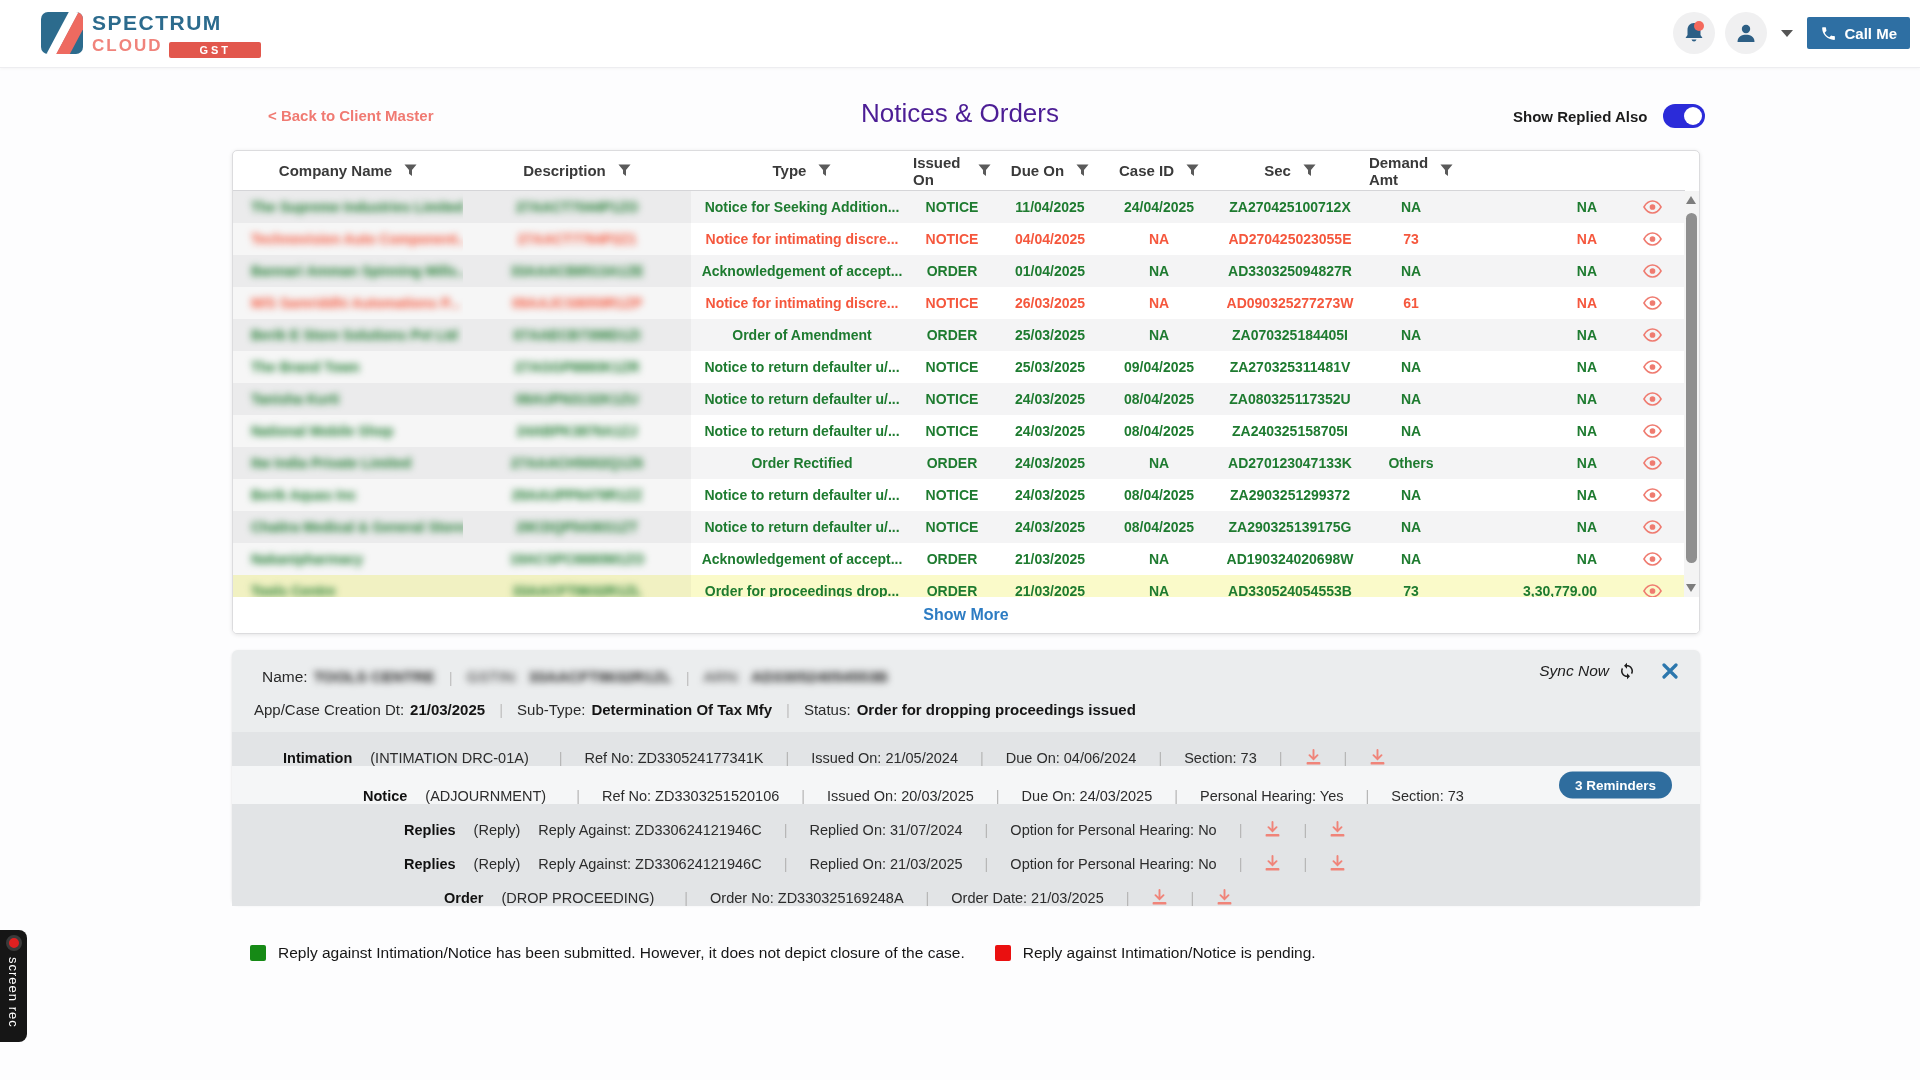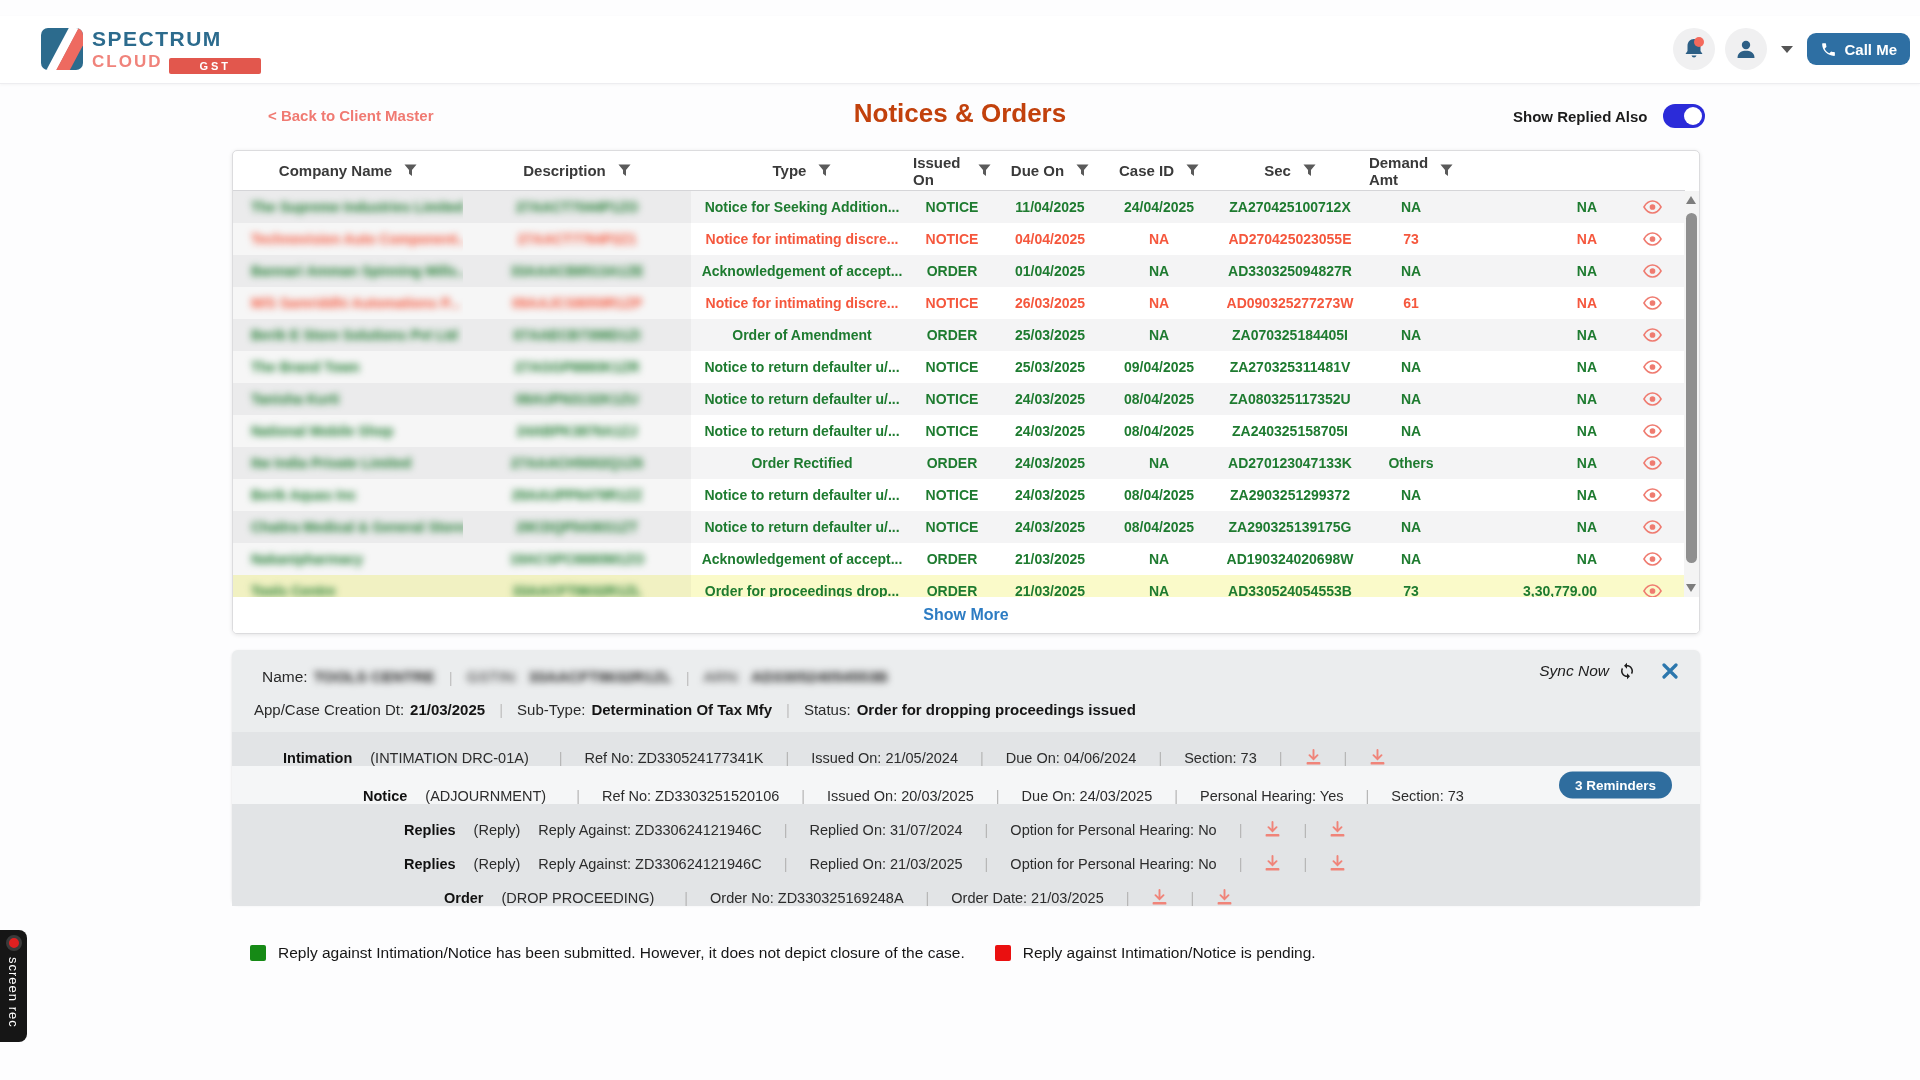--- a/index.html
+++ b/index.html
@@ -1,46 +1,46 @@
 <!DOCTYPE html>
 <html><head>
 <meta charset="utf-8">
 <style>
   * { margin:0; padding:0; box-sizing:border-box; }
   html,body { width:1920px; height:1080px; overflow:hidden; background:#fff;
     font-family:"Liberation Sans", sans-serif; color:#2e2e2e; }
   .stage { position:relative; width:1920px; height:1080px; background:#fdfdfe; }
 
   
-  .topbar { position:absolute; left:0; top:16px; width:1920px; height:68px; background:#fff;
+  .topbar { position:absolute; left:0; top:0; width:1920px; height:68px; background:#fff;
     border-bottom:1px solid #ededf0; box-shadow:0 1px 3px rgba(0,0,0,.04); }
   .logo { position:absolute; left:41px; top:12px; display:flex; gap:9px; cursor:pointer; }
   .logo-mark { width:42px; height:42px; border-radius:7px; background:#2c6b8d; position:relative; overflow:hidden; }
   .logo-mark .stripe-w { position:absolute; left:14px; top:-8px; width:9px; height:70px; background:#fff; transform:rotate(28deg); }
   .logo-mark .stripe-c { position:absolute; left:24px; top:-8px; width:12px; height:70px; background:#ee6a60; transform:rotate(28deg); }
   .logo-text { display:flex; flex-direction:column; justify-content:center; }
   .logo-line1 { font-size:21px; font-weight:bold; letter-spacing:1.5px; color:#2c6b8d; line-height:22px; }
   .logo-line2 { display:flex; align-items:center; gap:7px; }
   .logo-cloud { font-size:17px; font-weight:bold; letter-spacing:2px; color:#f0837b; line-height:18px; }
   .logo-gst { background:#e2574d; color:#fff; font-size:11px; font-weight:bold; letter-spacing:3px;
     padding:2px 30px; border-radius:2px;margin-top:8px; }
   .top-right { position:absolute; right:10px; top:12px; display:flex; align-items:center; gap:10px; }
   .circle-btn { width:42px; height:42px; border-radius:50%; background:#f0f0f1; display:flex;
     align-items:center; justify-content:center; cursor:pointer; position:relative; }
   .caret { width:0; height:0; border-left:6px solid transparent; border-right:6px solid transparent;
     border-top:7px solid #555; margin:0 4px; cursor:pointer; }
-  .callme-btn { height:32px; background:#2e6fa3; color:#fff; border:none; border-radius:9px;
+  .callme-btn { height:32px; background:#2e6fa3; color:#fff; border:none; border-radius:2px;
     font-size:15px; font-weight:bold; padding:0 13px; display:flex; align-items:center; gap:7px;
     cursor:pointer; font-family:inherit; }
 
   
   .back-link { position:absolute; left:268px; top:107px; color:#f07a72; font-size:15px; font-weight:bold;
     text-decoration:none; cursor:pointer; }
   .page-title { position:absolute; left:0; top:98px; width:1920px; text-align:center;
-    font-size:26px; font-weight:bold; color:#c2410c; }
+    font-size:26px; font-weight:normal; color:#4c1d95; }
   .toggle-wrap { position:absolute; left:1513px; top:104px; display:flex; align-items:center; gap:16px; }
   .toggle-label { font-size:15px; font-weight:bold; color:#1c1c1c; }
   .toggle { width:42px; height:24px; border-radius:12px; background:#2b2bd9; position:relative; cursor:pointer; }
   .toggle .knob { position:absolute; right:3px; top:3px; width:18px; height:18px; border-radius:50%; background:#fff; }
 
   
   .table-card { position:absolute; left:232px; top:150px; width:1468px; background:#fff;
     border:1px solid #dcdcde; border-radius:5px; box-shadow:0 1px 4px rgba(0,0,0,.10); overflow:hidden; }
   .t-grid { display:grid; grid-template-columns:230px 228px 222px 78px 118px 100px 162px 80px 168px 66px; width:1452px; }
   .t-head { height:40px; border-bottom:1px solid #d5d5d8; }

